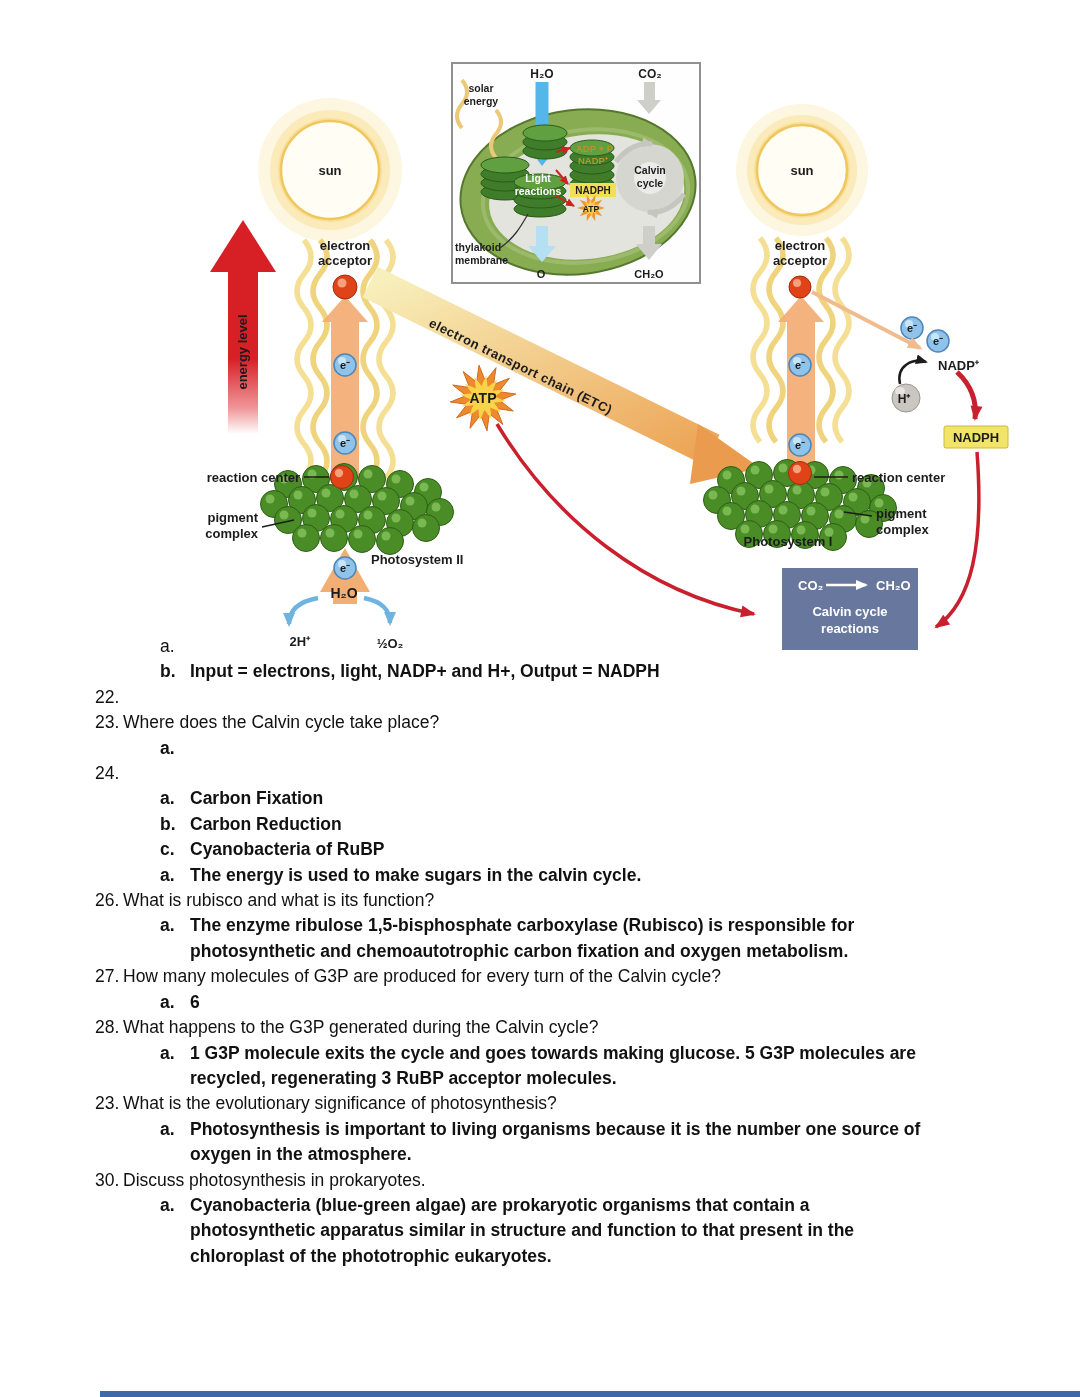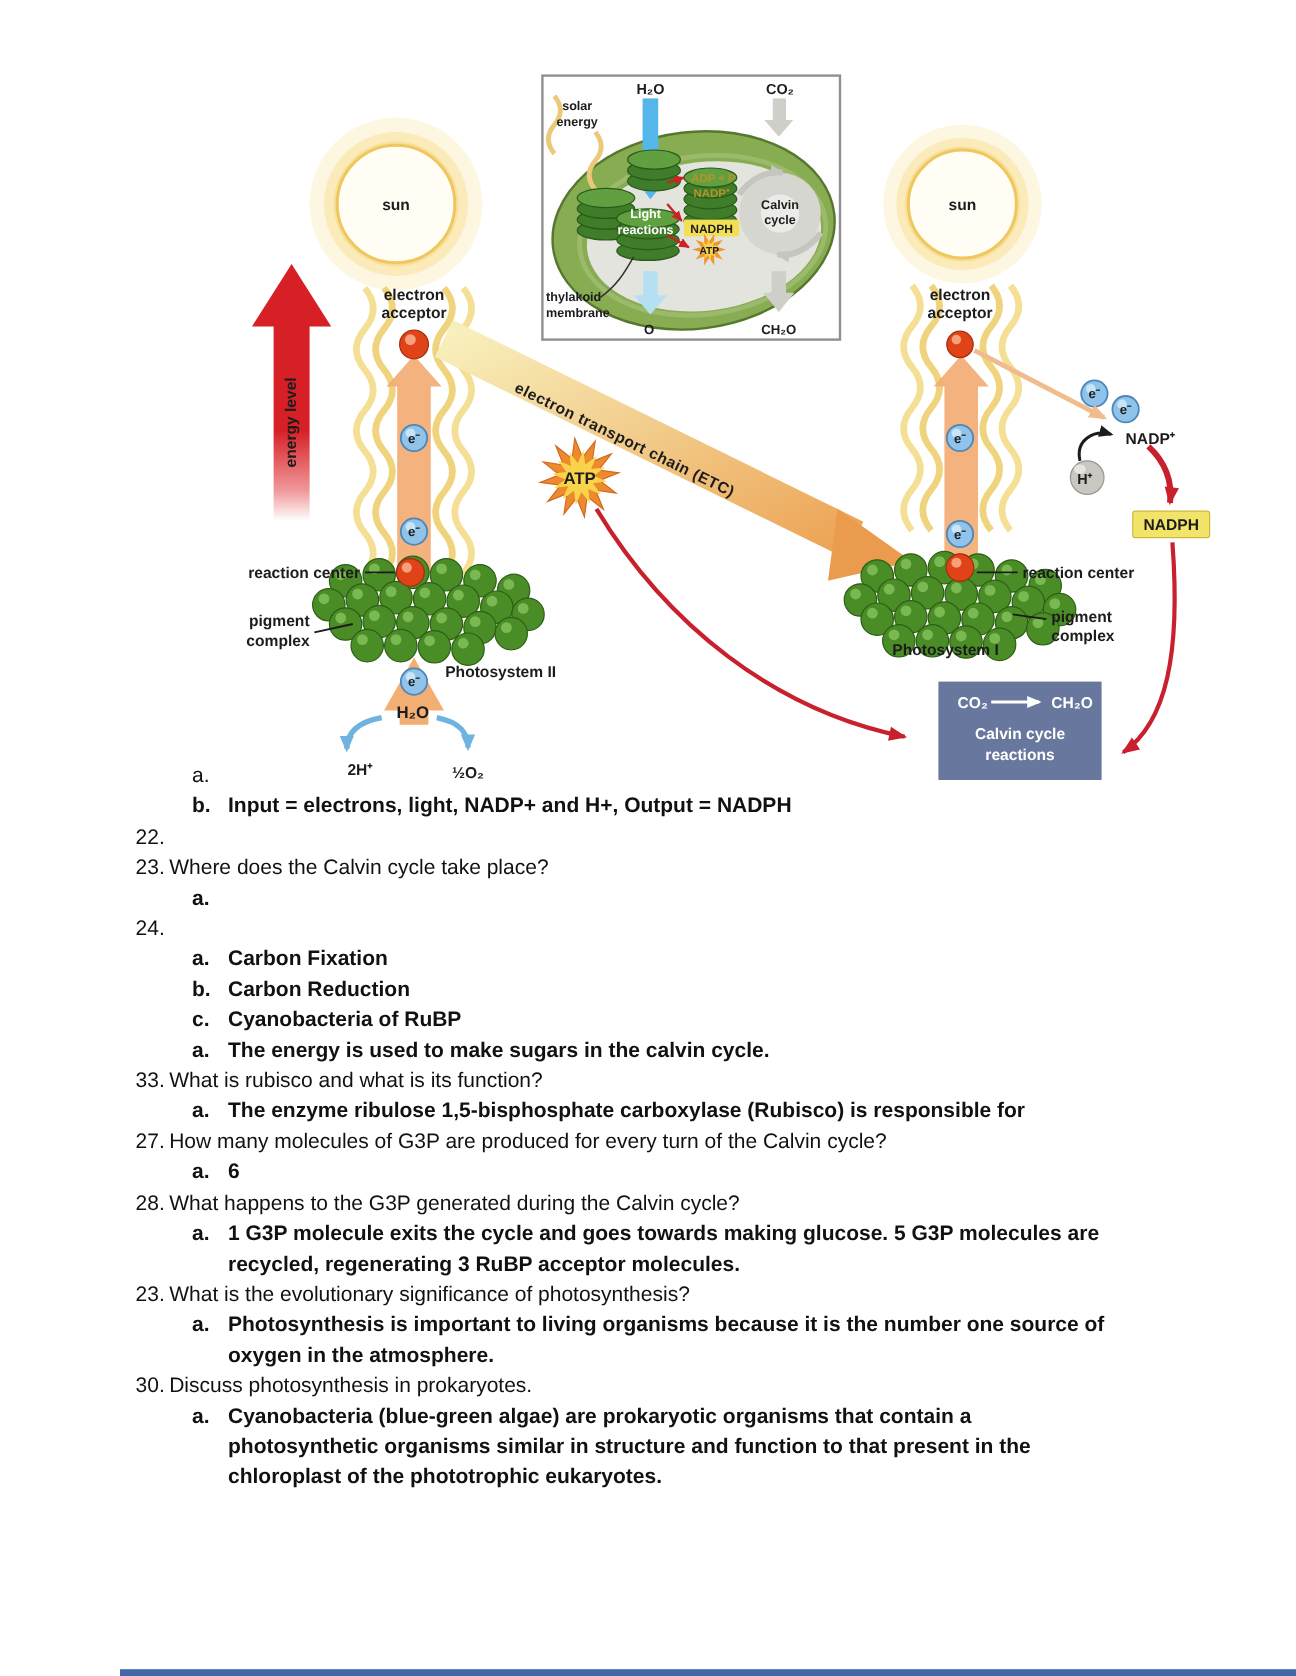--- a/index.html
+++ b/index.html
@@ -9,21 +9,21 @@
   svg text{font-family:"Liberation Sans",sans-serif;fill:#1c1c1c;}
   .lb{font-size:13px;font-weight:bold;}
   .lb14{font-size:14px;font-weight:bold;}
   .lbw{font-size:13px;font-weight:bold;fill:#ffffff;}
   .lbs{font-size:10.5px;font-weight:bold;}
   .lbw-s{font-size:10.5px;font-weight:bold;fill:#ffffff;}
   .lby{font-size:9.5px;font-weight:bold;fill:#b8932a;}
   .qa{position:absolute;left:95px;top:634px;width:920px;font-size:17.5px;line-height:25.4px;color:#111;}
   .line{display:flex;white-space:pre;}
   .mk{flex:0 0 auto;}
-  .l1 .mk{width:28px;margin-left:18px;}
+  .l1 .mk{width:28px;}
   .l2{margin-left:65px;}
   .l2 .mk{width:30px;}
   .cont{margin-left:95px;}
   .ans{font-weight:bold;}
   .bottom-bar{position:absolute;left:100px;top:1391px;width:980px;height:6px;background:#3e68a8;}
 </style>
 </head>
 <body>
 
 <div class="page">
@@ -411,30 +411,31 @@
   <div class="line l2"><span class="mk">a.</span><span class="tx"></span></div>
   <div class="line l2 ans"><span class="mk">b.</span><span class="tx">Input = electrons, light, NADP+ and H+, Output = NADPH</span></div>
   <div class="line l1"><span class="mk">22.</span></div>
   <div class="line l1"><span class="mk">23.</span><span class="tx">Where does the Calvin cycle take place?</span></div>
   <div class="line l2 ans"><span class="mk">a.</span></div>
   <div class="line l1"><span class="mk">24.</span></div>
   <div class="line l2 ans"><span class="mk">a.</span><span class="tx">Carbon Fixation</span></div>
   <div class="line l2 ans"><span class="mk">b.</span><span class="tx">Carbon Reduction</span></div>
   <div class="line l2 ans"><span class="mk">c.</span><span class="tx">Cyanobacteria of RuBP</span></div>
   <div class="line l2 ans"><span class="mk">a.</span><span class="tx">The energy is used to make sugars in the calvin cycle.</span></div>
-  <div class="line l1"><span class="mk">33.</span><span class="tx">What is rubisco and what is its function?</span></div>
+  <div class="line l1"><span class="mk">26.</span><span class="tx">What is rubisco and what is its function?</span></div>
   <div class="line l2 ans"><span class="mk">a.</span><span class="tx">The enzyme ribulose 1,5-bisphosphate carboxylase (Rubisco) is responsible for</span></div>
+  <div class="line cont ans"><span class="tx">photosynthetic and chemoautotrophic carbon fixation and oxygen metabolism.</span></div>
   <div class="line l1"><span class="mk">27.</span><span class="tx">How many molecules of G3P are produced for every turn of the Calvin cycle?</span></div>
   <div class="line l2 ans"><span class="mk">a.</span><span class="tx">6</span></div>
   <div class="line l1"><span class="mk">28.</span><span class="tx">What happens to the G3P generated during the Calvin cycle?</span></div>
   <div class="line l2 ans"><span class="mk">a.</span><span class="tx">1 G3P molecule exits the cycle and goes towards making glucose. 5 G3P molecules are</span></div>
   <div class="line cont ans"><span class="tx">recycled, regenerating 3 RuBP acceptor molecules.</span></div>
   <div class="line l1"><span class="mk">23.</span><span class="tx">What is the evolutionary significance of photosynthesis?</span></div>
   <div class="line l2 ans"><span class="mk">a.</span><span class="tx">Photosynthesis is important to living organisms because it is the number one source of</span></div>
   <div class="line cont ans"><span class="tx">oxygen in the atmosphere.</span></div>
   <div class="line l1"><span class="mk">30.</span><span class="tx">Discuss photosynthesis in prokaryotes.</span></div>
   <div class="line l2 ans"><span class="mk">a.</span><span class="tx">Cyanobacteria (blue-green algae) are prokaryotic organisms that contain a</span></div>
-  <div class="line cont ans"><span class="tx">photosynthetic organisms similar in structure and function to that present in the</span></div>
+  <div class="line cont ans"><span class="tx">photosynthetic apparatus similar in structure and function to that present in the</span></div>
   <div class="line cont ans"><span class="tx">chloroplast of the phototrophic eukaryotes.</span></div>
 </div>
 
 <div class="bottom-bar"></div>
 </div>
 
 </body></html>

